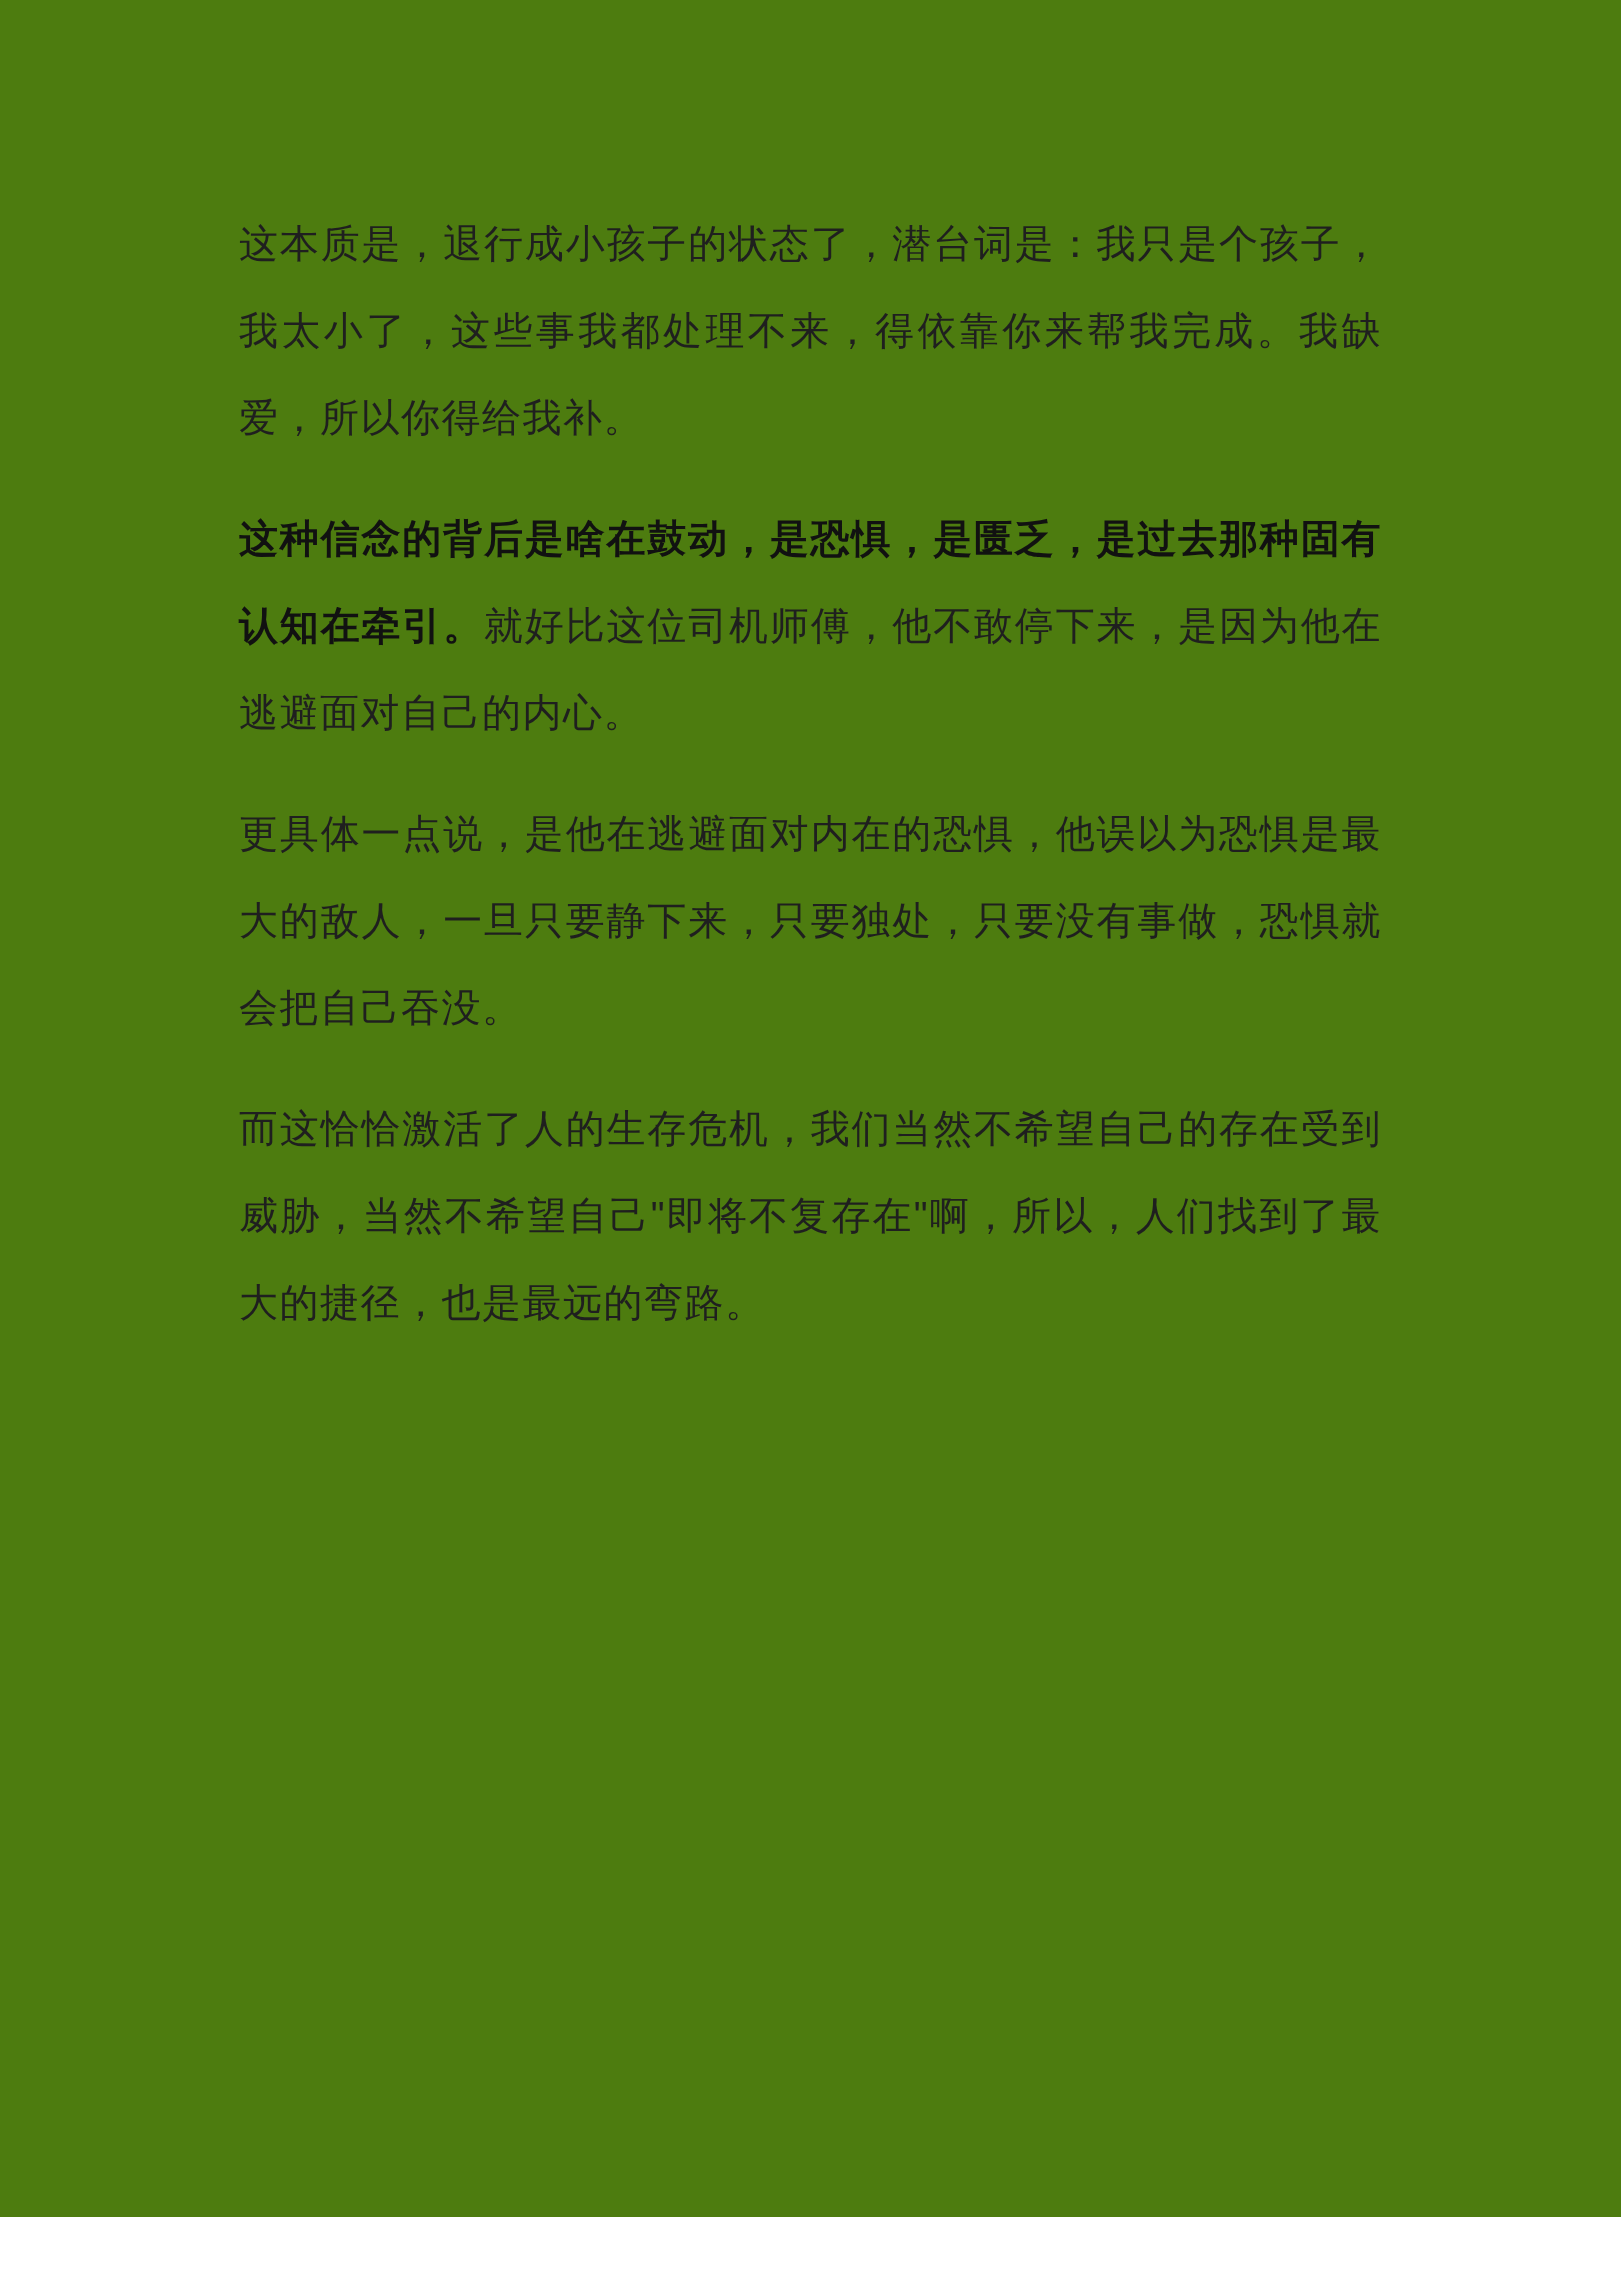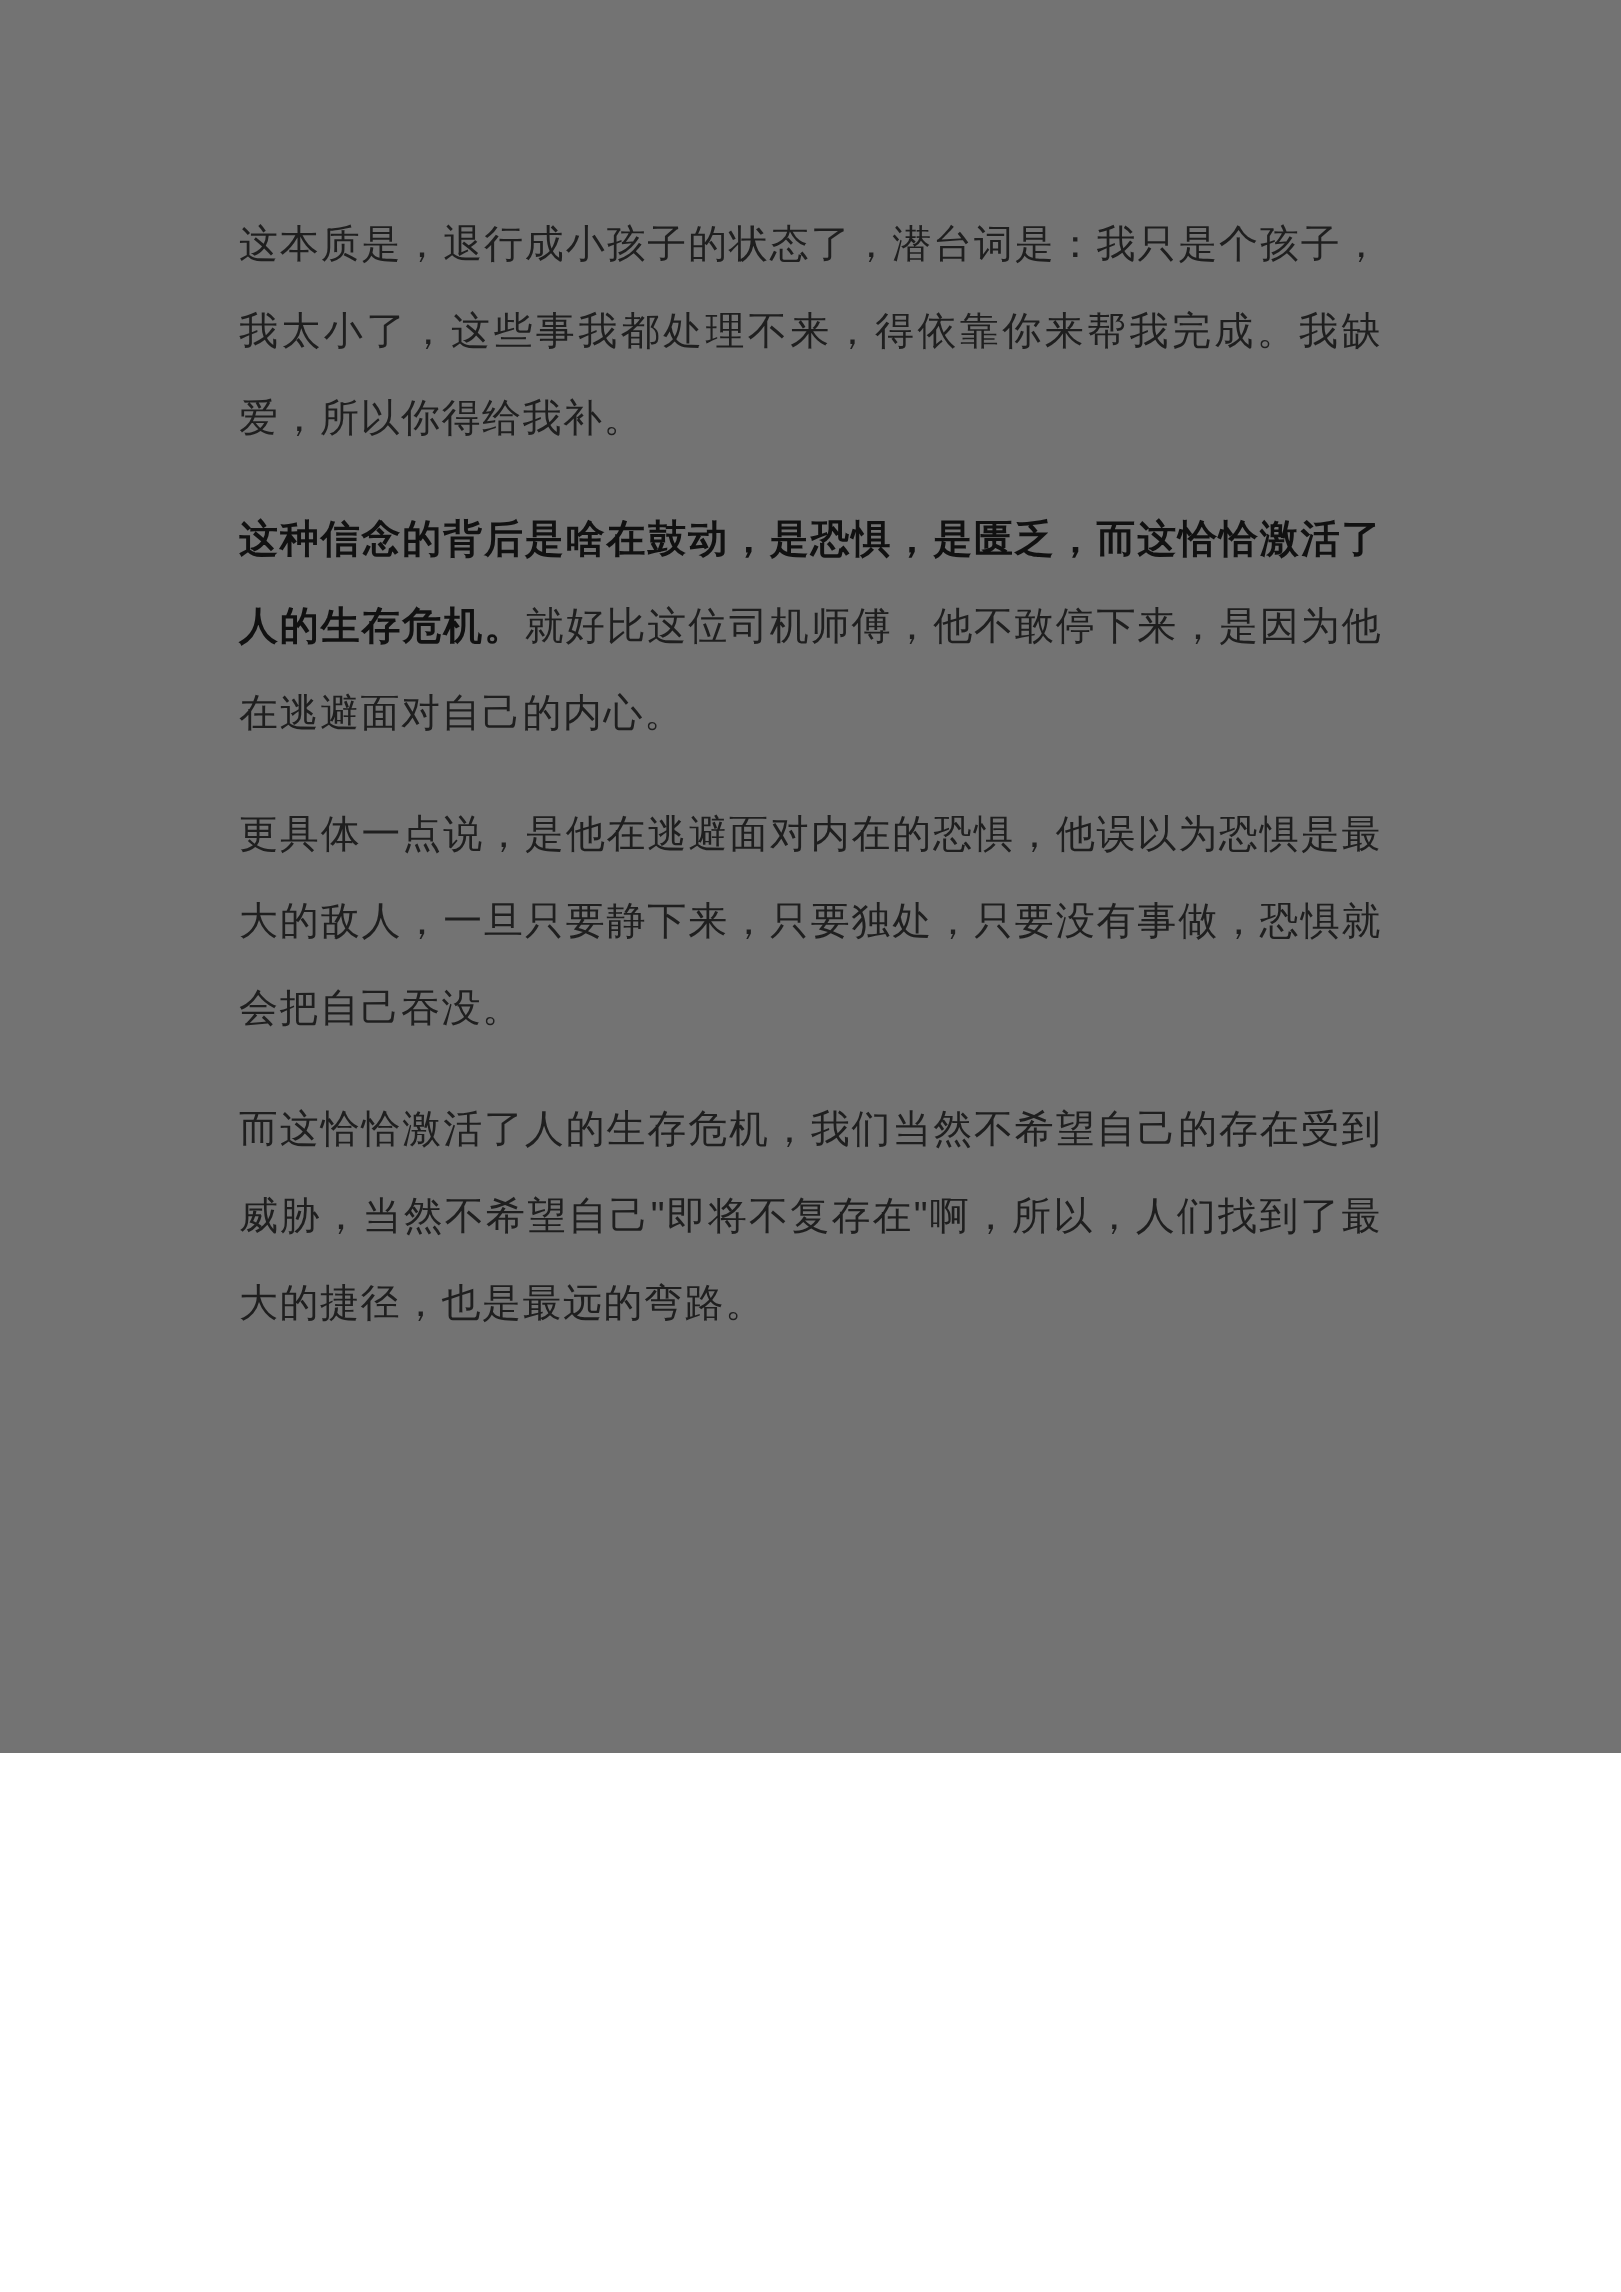--- a/index.html
+++ b/index.html
@@ -9,23 +9,23 @@
   }
   body {
     width: 1621px;
     height: 2293px;
     font-family: "Liberation Sans", "DejaVu Sans", sans-serif;
     overflow: hidden;
   }
   .page {
     box-sizing: border-box;
     width: 1621px;
-    height: 1753px;
+    height: 2217px;
     padding: 200px 239px 0 239px;
-    background: #737373;
+    background: #4d7c0f;
   }
   .article {
     width: 1143px;
   }
   .article p {
     margin: 0 0 34px 0;
     font-size: 39px;
     line-height: 87px;
     letter-spacing: 1.5px;
     color: #1f1f1f;
@@ -43,21 +43,21 @@
 <div class="page">
   <div class="article">
 
     <p>
       <span>这本质是，退行成小孩子的状态了，潜台词是：我只是个孩子，我太小了，这些事我都处理不来，得依靠你来帮我完成。我缺爱，所以你得给我补。</span>
     </p>
 
 
 
     <p>
-      <span class="lead-bold">这种信念的背后是啥在鼓动，是恐惧，是匮乏，而这恰恰激活了人的生存危机。</span><span>就好比这位司机师傅，他不敢停下来，是因为他在逃避面对自己的内心。</span>
+      <span class="lead-bold">这种信念的背后是啥在鼓动，是恐惧，是匮乏，是过去那种固有认知在牵引。</span><span>就好比这位司机师傅，他不敢停下来，是因为他在逃避面对自己的内心。</span>
     </p>
 
     <p>
       <span>更具体一点说，是他在逃避面对内在的恐惧，他误以为恐惧是最大的敌人，一旦只要静下来，只要独处，只要没有事做，恐惧就会把自己吞没。</span>
     </p>
 
     <p>
       <span>而这恰恰激活了人的生存危机，我们当然不希望自己的存在受到威胁，当然不希望自己"即将不复存在"啊，所以，人们找到了最大的捷径，也是最远的弯路。</span>
     </p>
 

